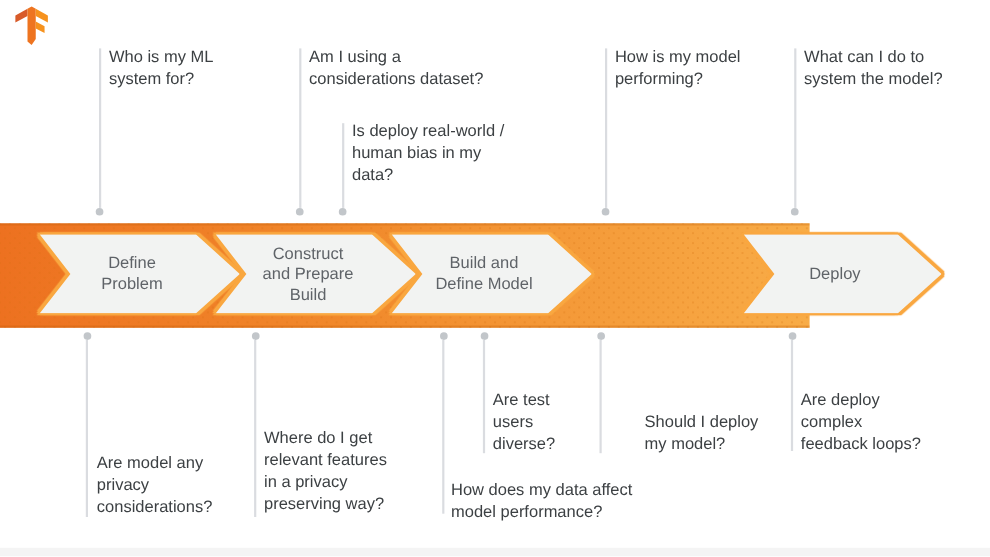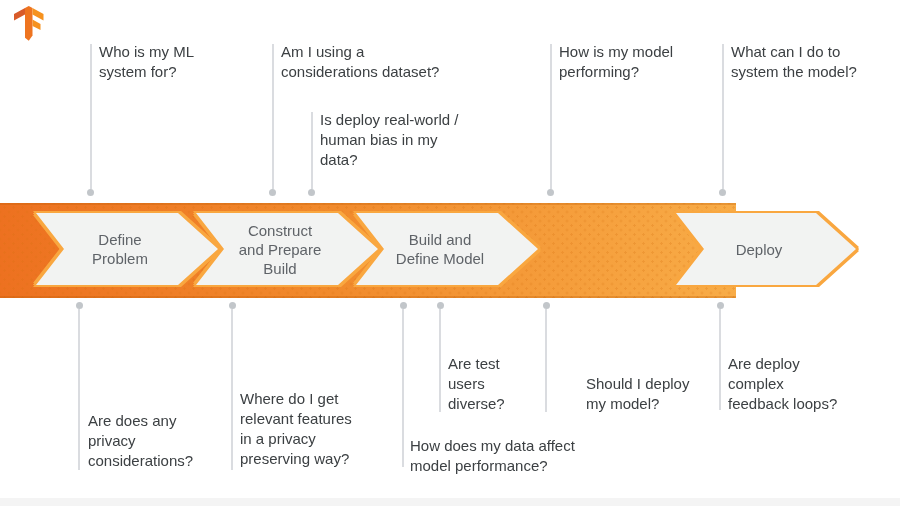--- a/index.html
+++ b/index.html
@@ -114,21 +114,21 @@
 
   <div class="dot" style="left:437px;top:302px"></div>
   <div class="vline" style="left:439px;top:309px;height:103px"></div>
 
   <div class="dot" style="left:543px;top:302px"></div>
   <div class="vline" style="left:545px;top:309px;height:103px"></div>
 
   <div class="dot" style="left:717px;top:302px"></div>
   <div class="vline" style="left:719px;top:309px;height:101px"></div>
 
-  <div class="q" style="left:88px;top:411px">Are does any
+  <div class="q" style="left:88px;top:411px">Are model any
 privacy
 considerations?</div>
   <div class="q" style="left:240px;top:389px">Where do I get
 relevant features
 in a privacy
 preserving way?</div>
   <div class="q" style="left:410px;top:436px">How does my data affect
 model performance?</div>
   <div class="q" style="left:448px;top:354px">Are test
 users

